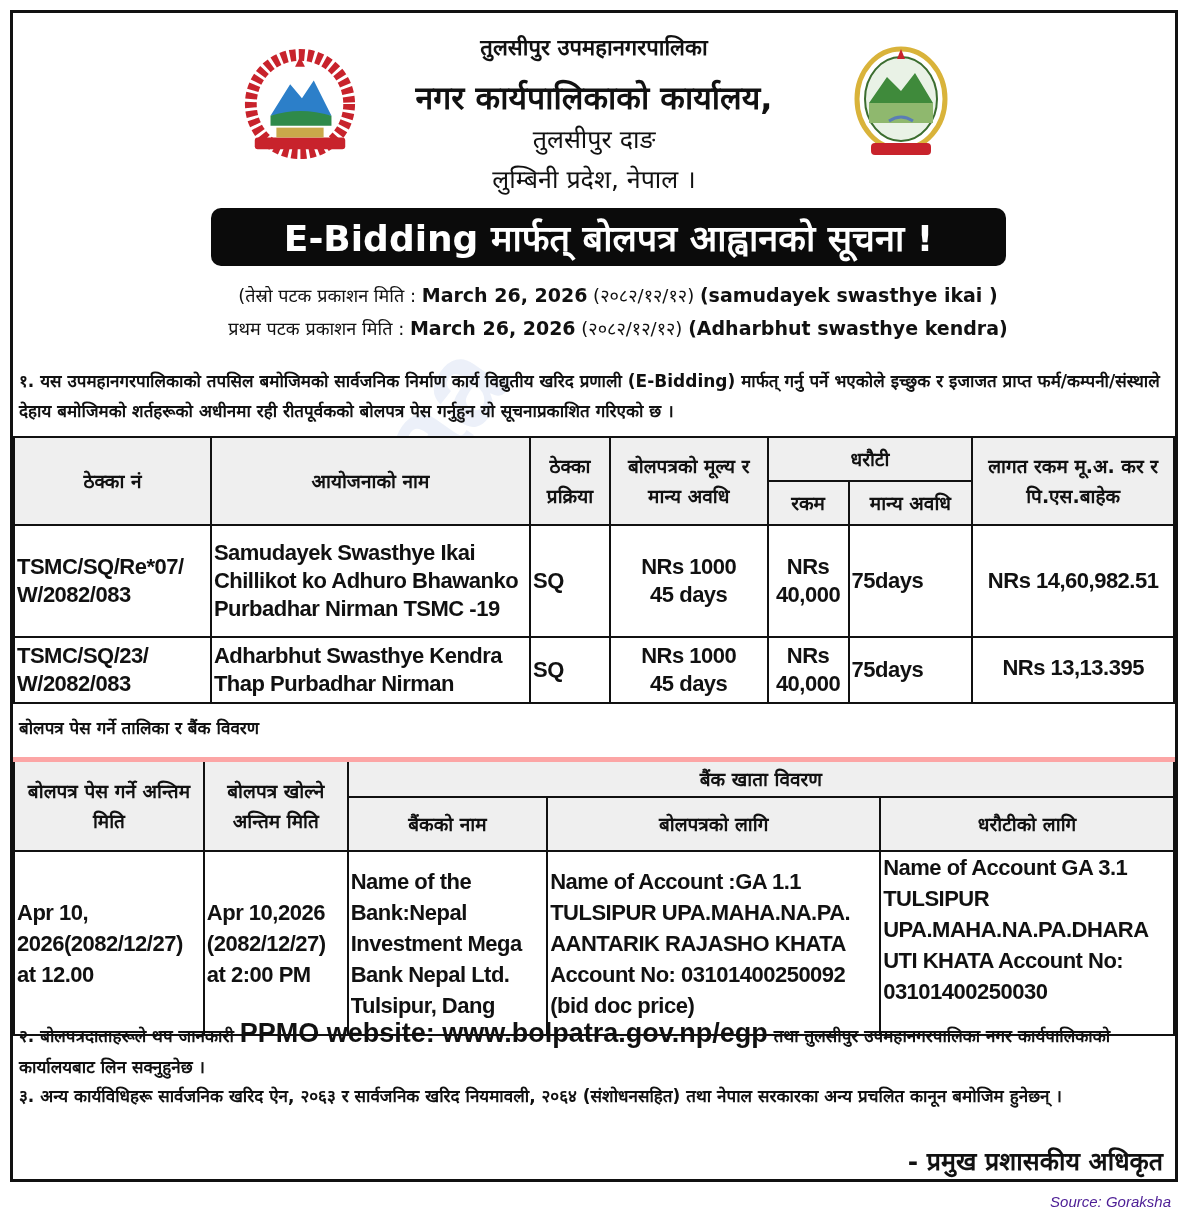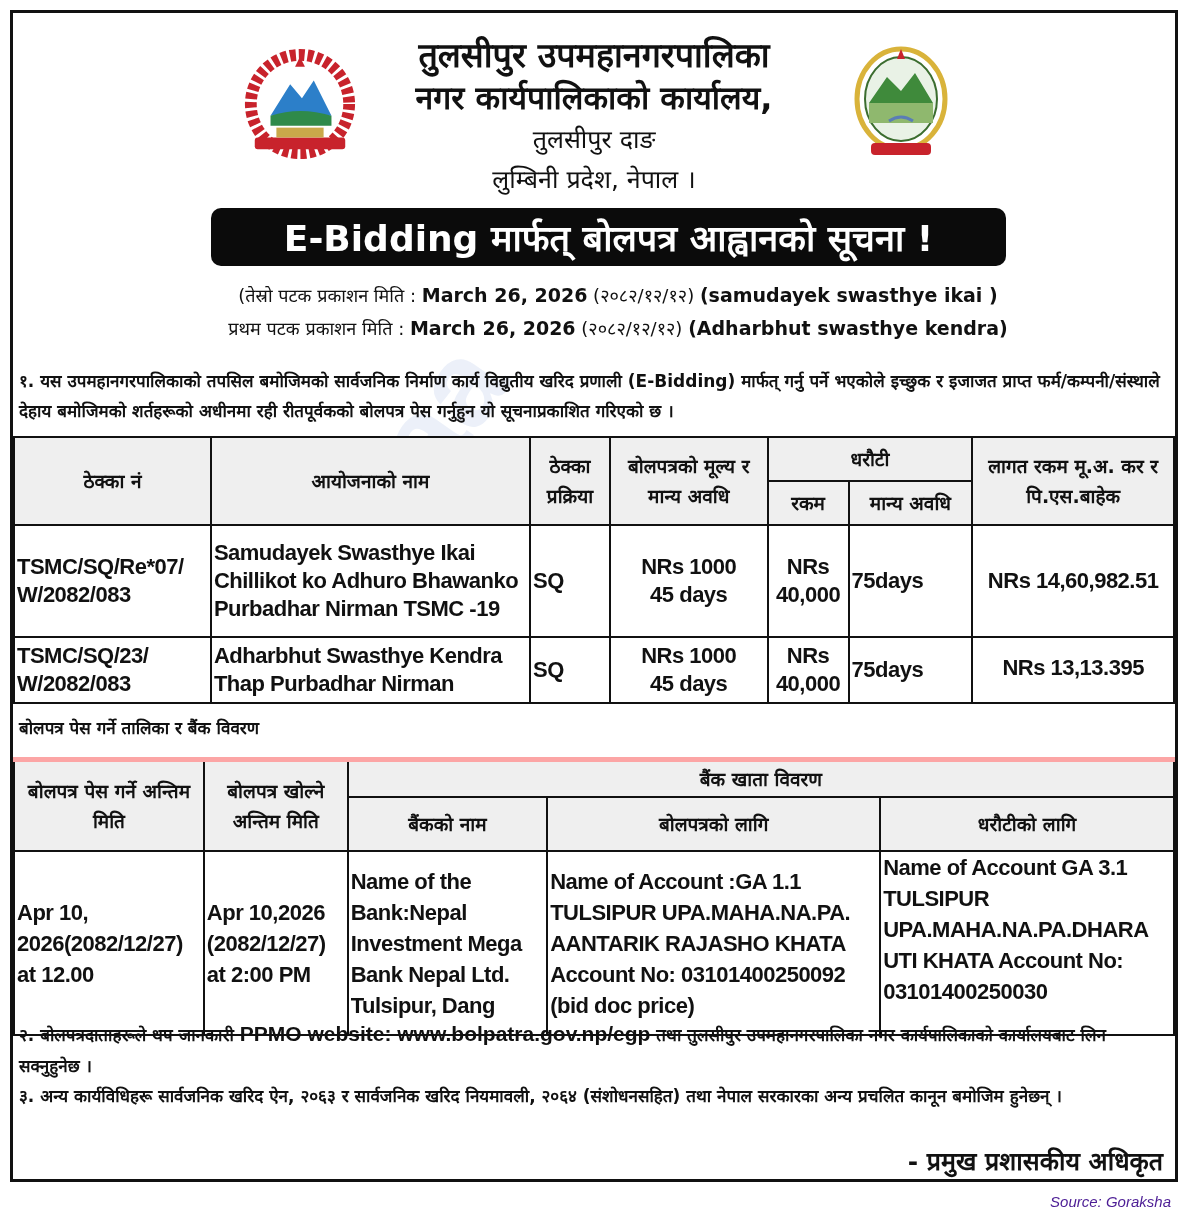--- a/index.html
+++ b/index.html
@@ -7,21 +7,21 @@
          font-family:"Liberation Sans", "DejaVu Sans", sans-serif; color:#111; }
   .frame { position:absolute; left:10px; top:10px; width:1168px; height:1172px;
            border:3px solid #111; box-sizing:border-box; background:#fff; }
   .wm { position:absolute; color:#c9d6ee; font-weight:bold; font-size:120px;
         opacity:.35; transform:rotate(-55deg); pointer-events:none; }
   .header { position:absolute; top:8px; left:0; width:100%; height:180px; }
   .logo-left { position:absolute; left:228px; top:26px; width:118px; height:118px; }
   .logo-right { position:absolute; left:836px; top:22px; width:104px; height:120px; }
   .h-line { position:absolute; left:0; width:100%; text-align:center; font-weight:bold; color:#111;
             font-family:"DejaVu Sans", sans-serif; }
-  .h1 { top:10px; font-size:34px; }
+  .h1 { top:10px; font-size:22px; }
   .h2 { top:54px; font-size:32px; }
   .h3 { top:100px; font-size:25px; font-weight:normal; }
   .h4 { top:140px; font-size:25px; font-weight:normal; }
   .banner { position:absolute; left:198px; top:195px; width:795px; height:58px; background:#0b0b0b;
             border-radius:10px; color:#fff; display:flex; align-items:center; justify-content:center;
             font-weight:bold; font-size:36px; font-family:"DejaVu Sans", sans-serif; }
   .pub { position:absolute; left:0; width:100%; text-align:center; font-size:18px;
          font-family:"DejaVu Sans", sans-serif;padding-left:24px; }
   .pub b { font-size:19px; }
   .pub1 { top:270px; }
@@ -38,21 +38,21 @@
   .sub-caption { position:absolute; top:703px; left:6px; font-size:17px; font-weight:bold; font-family:"DejaVu Sans", sans-serif; }
   .t2 { top:728px; border-top:5px solid #fca5a5;margin-top:16px; }
   .t2 th { background:#efefef; font-family:"DejaVu Sans", sans-serif; font-size:19px; font-weight:bold; line-height:30px; padding:2px; }
   .t2 td { font-family:"Liberation Sans", sans-serif; font-weight:bold; font-size:22px; line-height:31px; padding:0 2px; letter-spacing:-0.5px; vertical-align:middle; }
   .notes { position:absolute; left:6px; right:8px; font-family:"DejaVu Sans", sans-serif;
            font-size:17px; font-weight:bold; line-height:31px; }
   .n2 { top:1005px; }
   .n3 { top:1068px; }
   .sign { position:absolute; right:12px; top:1130px; font-size:25px; font-weight:bold; font-family:"DejaVu Sans", sans-serif; }
   .source { position:absolute; right:10px; top:1193px; font-size:15px; font-style:italic; color:#4c1d95; }
-  .url { font-family:"Liberation Sans", sans-serif; font-size:21px; }
+  .url { font-family:"Liberation Sans", sans-serif; font-size:27px; }
 </style>
 </head>
 <body>
 
 <div class="frame">
 
   <div class="wm" style="left:360px; top:330px;">aa</div>
 
   <div class="header">
     <svg class="logo-left" viewBox="0 0 120 120">

